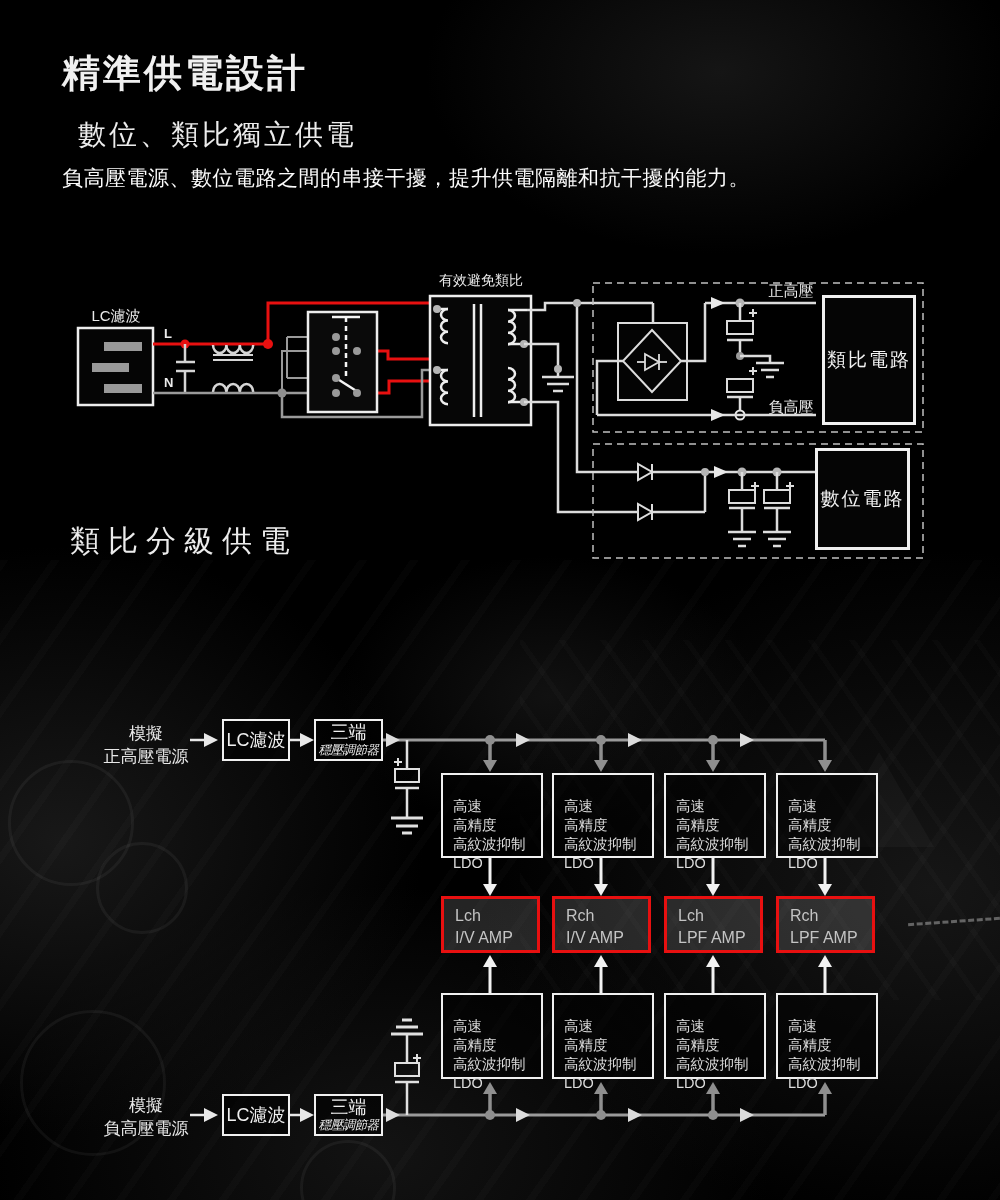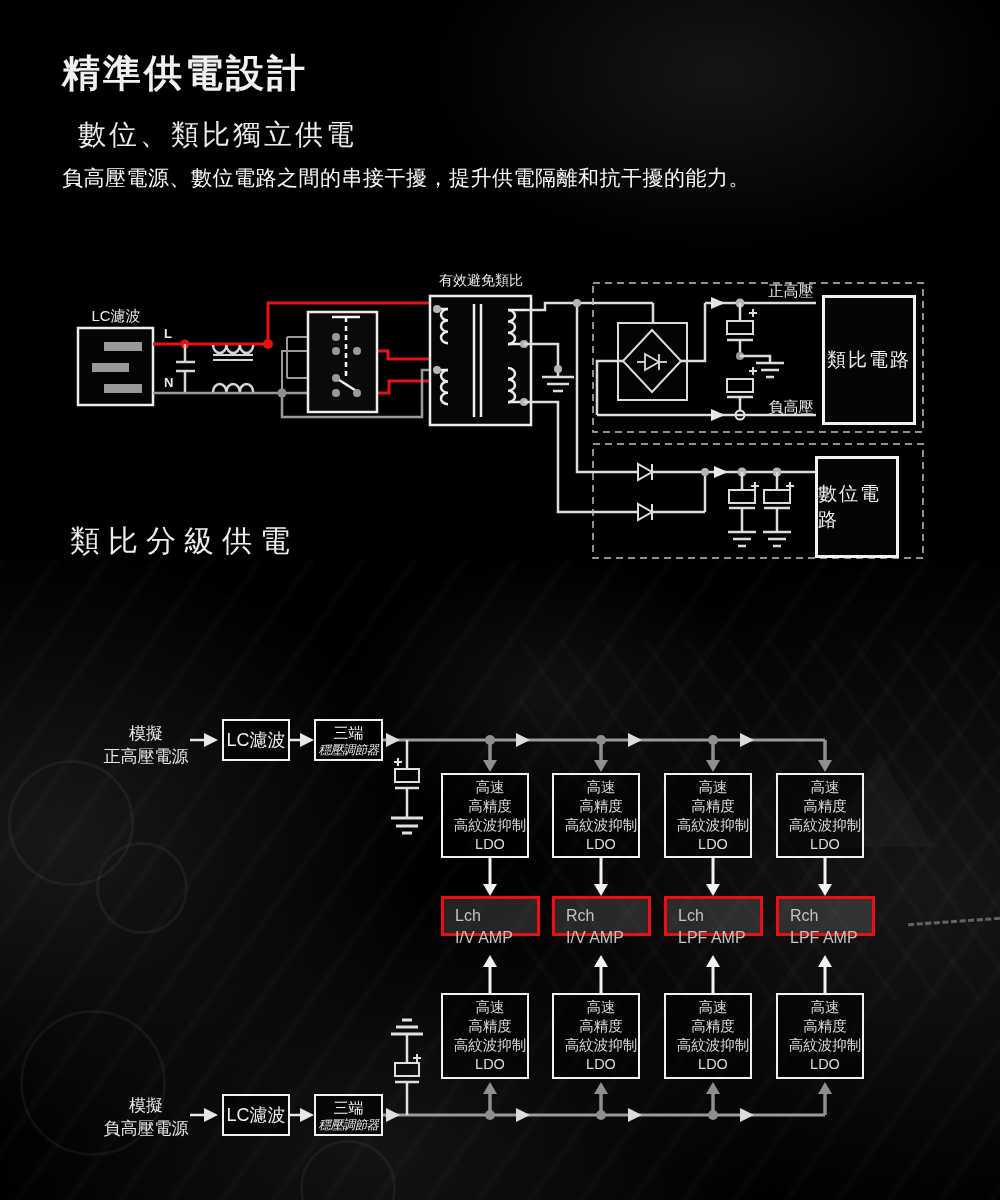--- a/index.html
+++ b/index.html
@@ -38,39 +38,39 @@
   .lab-ac{left:80px;top:307px;width:72px;font-size:15px;}
   .lab-trans{left:431px;top:272px;width:100px;font-size:14px;}
   .lab-l{left:164px;top:326px;font-size:13px;font-weight:bold;}
   .lab-n{left:164px;top:375px;font-size:13px;font-weight:bold;}
   .lab-pos{left:762px;top:282px;width:58px;font-size:15px;}
   .lab-neg{left:762px;top:398px;width:58px;font-size:15px;}
 
   .bigbox{position:absolute;display:flex;align-items:center;justify-content:center;
     background:rgba(5,5,5,.92);border:3px solid #f0f0f0;font-size:19px;letter-spacing:2px;color:#f2f2f2;box-sizing:border-box;}
   .box-analog{left:816px;top:295px;width:94px;height:130px;margin-left:6px;}
-  .box-digital{left:815px;top:448px;width:84px;height:102px;margin-top:8px;}
+  .box-digital{left:815px;top:448px;width:95px;height:102px;}
 
   .srclabel{position:absolute;width:124px;text-align:center;font-size:17px;line-height:23px;
     color:#e8e8e8;white-space:pre-line;}
   .src-pos{left:84px;top:722px;}
   .src-neg{left:84px;top:1094px;}
 
   .flowbox{position:absolute;border:2.5px solid #f0f0f0;background:rgba(0,0,0,.55);
     box-sizing:border-box;display:flex;flex-direction:column;align-items:center;justify-content:center;color:#f0f0f0;}
   .lcbox{width:68px;height:42px;font-size:18px;}
   .lc1{left:222px;top:719px;}  .lc2{left:222px;top:1094px;}
   .regbox{width:69px;height:42px;}
   .reg1{left:314px;top:719px;} .reg2{left:314px;top:1094px;}
-  .regbox .r1{font-size:15px;line-height:19px;}
+  .regbox .r1{font-size:18px;line-height:19px;}
   .regbox .r2{font-size:12.5px;line-height:16px;letter-spacing:-0.5px;font-style:italic;}
 
-  .ldo{position:absolute;width:88px;height:85px;border:2.5px solid #f0f0f0;background:rgba(0,0,0,.45);
-    box-sizing:border-box;padding:3px 0 0 10px;font-size:14.5px;line-height:19px;color:#dcdcdc;white-space:pre-line;text-align:center;}
-  .amp{position:absolute;width:99px;height:40px;border:3px solid #e81010;background:rgba(165,165,165,.22);
+  .ldo{position:absolute;width:102px;height:85px;border:2.5px solid #f0f0f0;background:rgba(0,0,0,.45);
+    box-sizing:border-box;padding:22px 0 0 10px;font-size:14.5px;line-height:19px;color:#dcdcdc;white-space:pre-line;}
+  .amp{position:absolute;width:99px;height:57px;border:3px solid #e81010;background:rgba(165,165,165,.22);
     box-sizing:border-box;padding:6px 0 4px 11px;font-size:16px;line-height:22px;color:#c4c4c4;white-space:pre-line;}
 </style>
 </head>
 <body>
 
 <div id="page">
 
   <div class="bg">
     <div class="bg-grad"></div>
     <div class="bg-streaks"></div>

